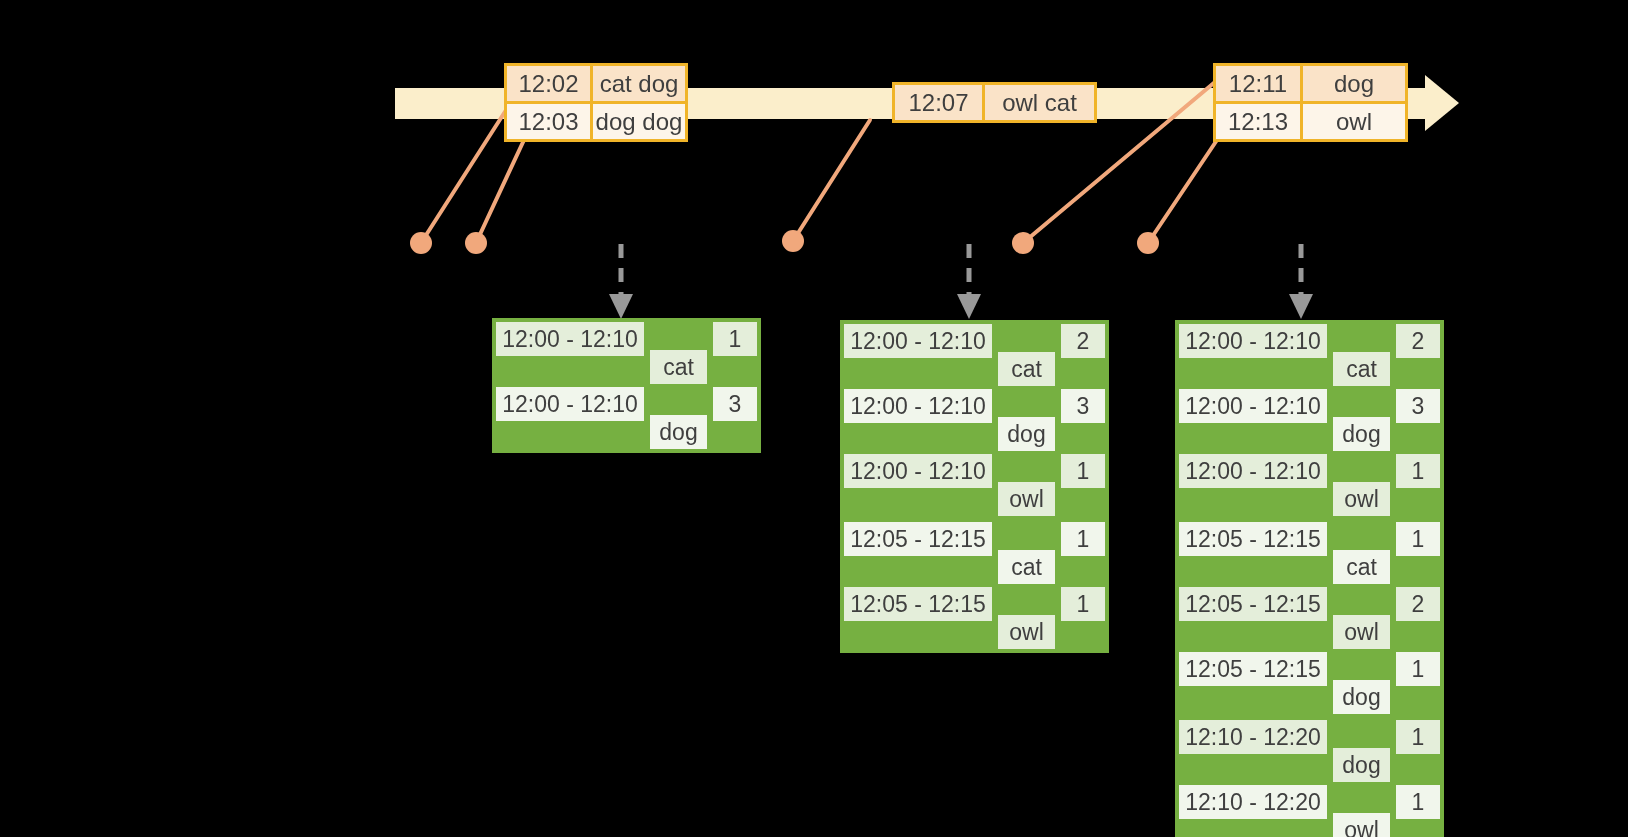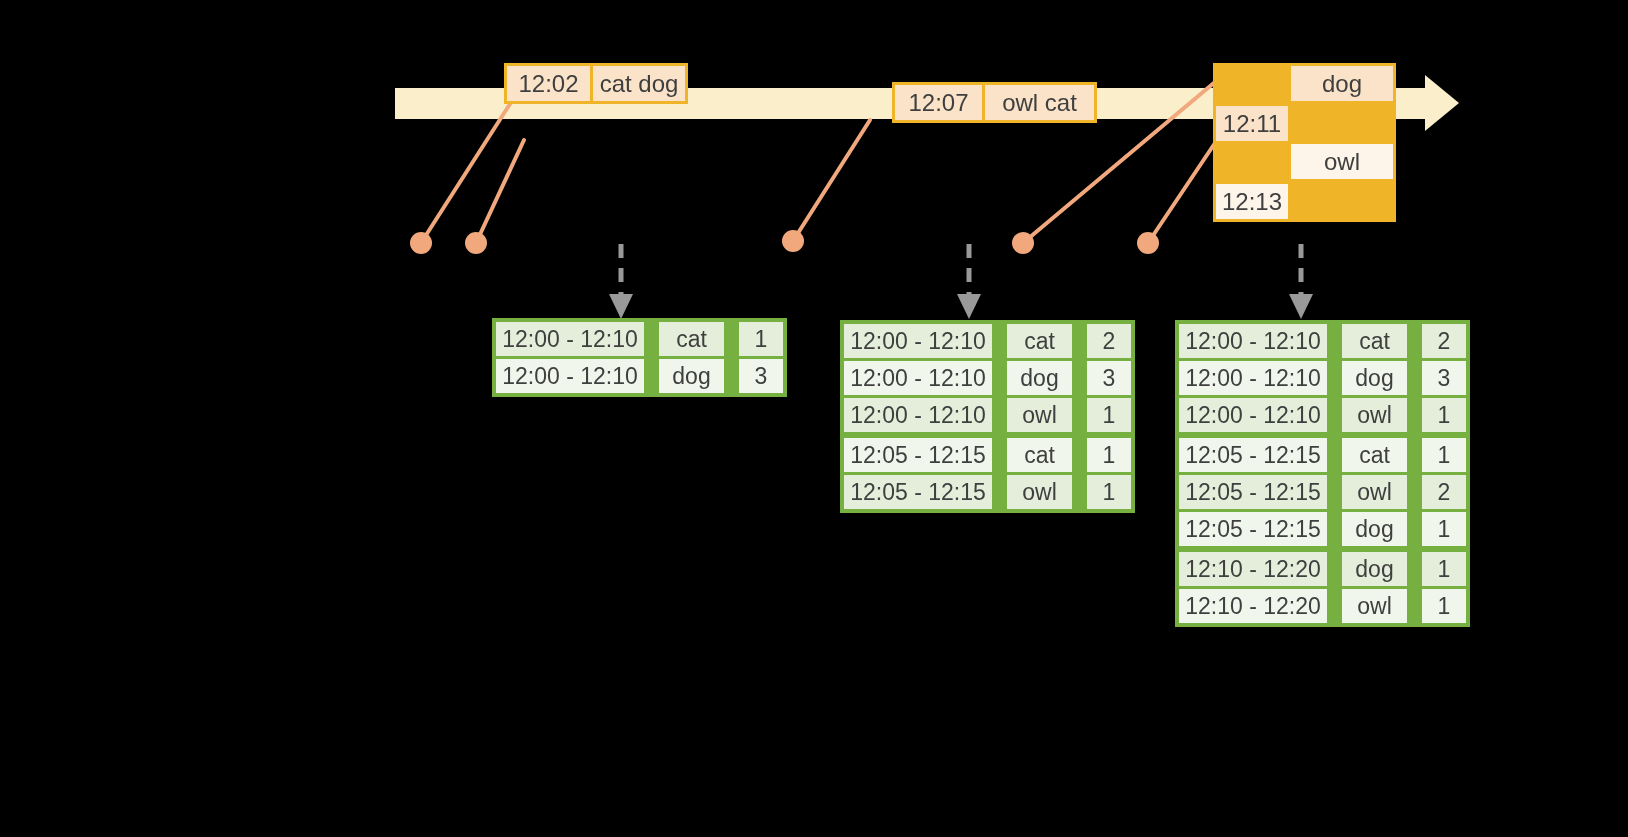--- a/index.html
+++ b/index.html
@@ -36,40 +36,40 @@
     height:35px;display:flex;align-items:center;justify-content:center;
     font-size:24px;color:var(--txt);white-space:nowrap;
   }
   .etable .alt-a .cell{background:var(--efillA);}
   .etable .alt-b .cell{background:var(--efillB);}
   .et1{left:504px;top:63px;}
   .et1 .c-time{width:83px;} .et1 .c-words{width:92px;}
   .et2{left:892px;top:82px;}
   .et2 .c-time{width:87px;} .et2 .c-words{width:109px;}
   .et3{left:1213px;top:63px;}
-  .et3 .c-time{width:72px;margin-top:40px;} .et3 .c-words{width:102px;}
+  .et3 .c-time{width:84px;} .et3 .c-words{width:102px;}
 
   
   .gtable{
     position:absolute;
     background:var(--gborder);
     border:4px solid var(--gborder);
     z-index:5;
   }
-  .gtable .row{display:flex;gap:15px;}
+  .gtable .row{display:flex;gap:6px;}
   .gtable .row + .row{margin-top:3px;}
   .gtable .row.group-start{margin-top:6px;}
   .gtable .cell{
     height:34px;display:flex;align-items:center;justify-content:center;
     font-size:23px;color:var(--txt);white-space:nowrap;
   }
   .gtable .alt-a .cell{background:var(--gfillA);}
   .gtable .alt-b .cell{background:var(--gfillB);}
   .gtable .c-window{width:148px;}
-  .gtable .c-word{width:65px;}
+  .gtable .c-word{width:57px;margin-top:28px;}
   .gtable .c-count{width:44px;}
   .gt1{left:492px;top:318px;}
   .gt2{left:840px;top:320px;}
   .gt3{left:1175px;top:320px;}
 </style>
 </head>
 <body>
 
 <svg id="overlay" viewBox="0 0 1628 837" xmlns="http://www.w3.org/2000/svg">
 
@@ -102,20 +102,24 @@
     <polygon points="957,294 981,294 969,319"></polygon>
     <polygon points="1289,294 1313,294 1301,319"></polygon>
   </g>
 </svg>
 
 <div class="etable et1">
     <div class="row alt-a">
       <div class="cell c-time">12:02</div>
       <div class="cell c-words">cat dog</div>
     </div>
+    <div class="row alt-b">
+      <div class="cell c-time">12:03</div>
+      <div class="cell c-words">dog dog</div>
+    </div>
   </div>
 <div class="etable et2">
     <div class="row alt-a">
       <div class="cell c-time">12:07</div>
       <div class="cell c-words">owl cat</div>
     </div>
   </div>
 <div class="etable et3">
     <div class="row alt-a">
       <div class="cell c-time">12:11</div>

